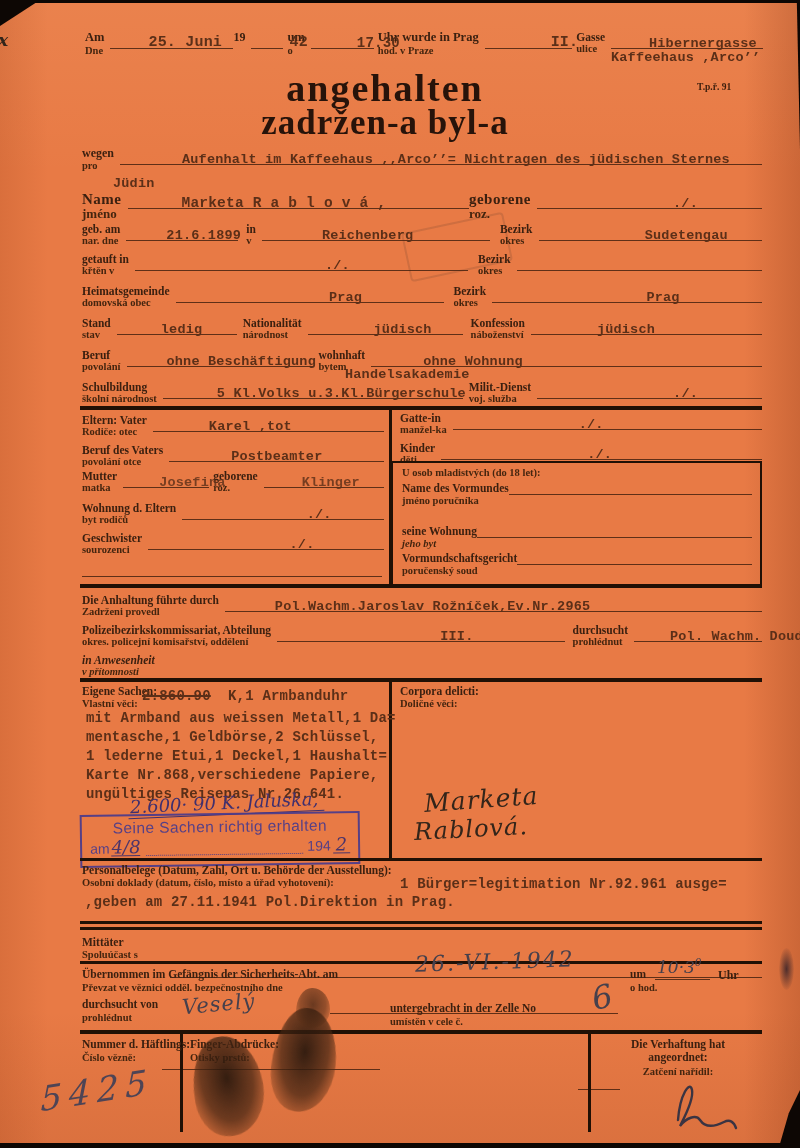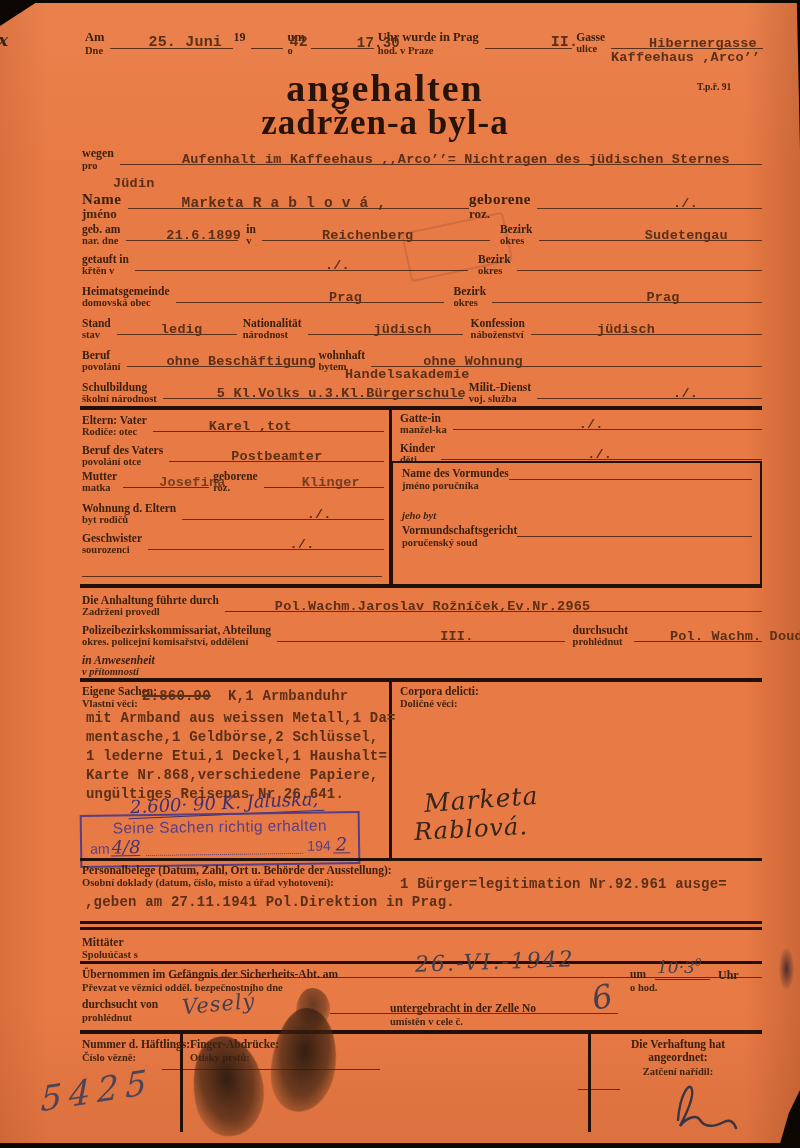--- a/index.html
+++ b/index.html
@@ -321,25 +321,30 @@
   <div class="frow" style="left:400px;top:442px;width:362px;">
     <div class="lstack">
         <span class="de">Kinder</span>
         <span class="cz">děti</span>
       </div>
     <div class="uline ufill">
         <span class="typed" style="left:110px;">./.</span>
       </div>
   </div>
   <div class="abs" style="left:391px;top:461px;width:371px;height:125px;border:2.2px solid #201005;box-sizing:border-box;padding:4px 8px 0 9px;">
+    <div class="cz" style="margin-bottom:4px;">U osob mladistvých (do 18 let):</div>
     <div style="display:flex;">
         <span class="de">Name des Vormundes</span>
         <span class="uline ufill" style="height:12px;"></span>
       </div>
     <div class="cz" style="margin-bottom:19px;">jméno poručníka</div>
+    <div style="display:flex;">
+        <span class="de">seine Wohnung</span>
+        <span class="uline ufill" style="height:12px;"></span>
+      </div>
     <div class="cz" style="margin-bottom:3px;font-style:italic;">jeho byt</div>
     <div style="display:flex;">
         <span class="de">Vormundschaftsgericht</span>
         <span class="uline ufill" style="height:12px;"></span>
       </div>
     <div class="cz">poručenský soud</div>
   </div>
 
   <div class="hr" style="left:80px;top:584px;width:682px;height:4px;"></div>
 

